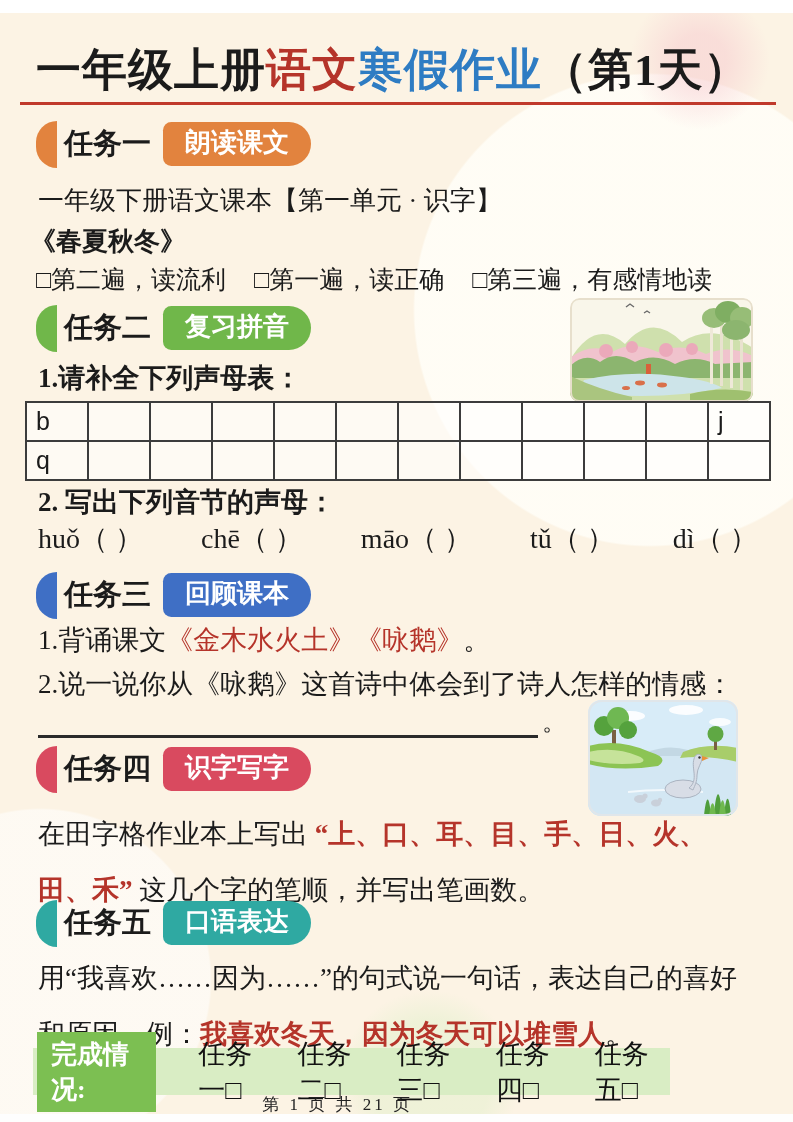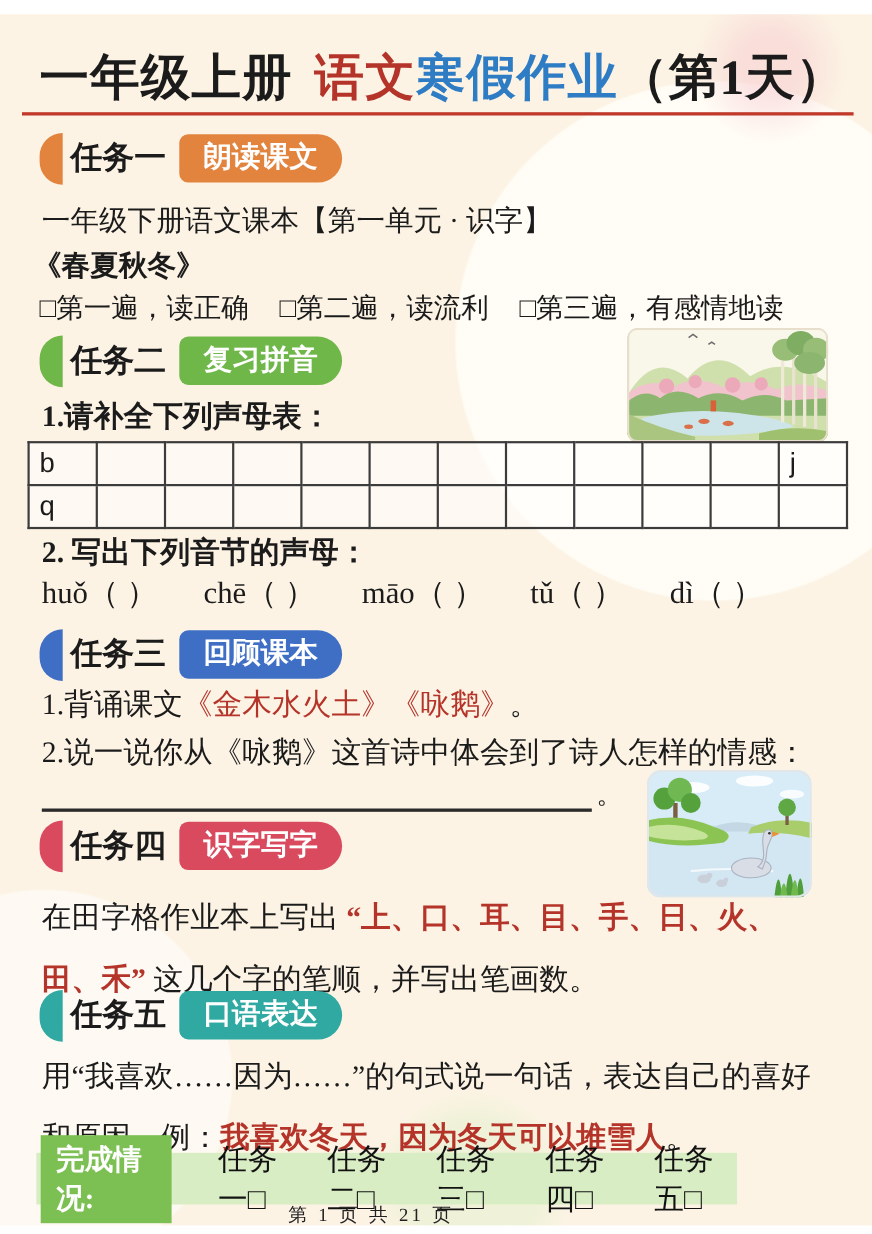--- a/index.html
+++ b/index.html
@@ -11,21 +11,21 @@
       radial-gradient(circle at 650px 310px, rgba(255,253,246,0.95) 0 235px, rgba(255,253,246,0) 237px),
       radial-gradient(circle at 40px 980px, rgba(255,255,255,0.55) 0 170px, rgba(255,255,255,0) 172px),
       radial-gradient(circle at 430px 1080px, rgba(226,240,204,0.5) 0 60px, rgba(226,240,204,0) 90px),
       #fcf3e4;
   }
   .edge-top{position:absolute;left:0;top:0;width:793px;height:13px;background:#fff;}
   .edge-bottom{position:absolute;left:0;top:1114px;width:793px;height:8px;background:#fefefe;}
 
   .title{position:absolute;left:36px;top:40px;width:740px;font-size:45px;font-weight:bold;
          letter-spacing:1px;white-space:nowrap;}
-  .title .t-red{color:var(--title-red);margin-left:20px;}
+  .title .t-red{color:var(--title-red);}
   .title .t-blue{color:var(--title-blue);}
   .title-underline{position:absolute;left:20px;top:102px;width:756px;height:3px;background:var(--underline-red);}
 
   .task-row{position:absolute;left:36px;display:flex;align-items:center;height:50px;}
   .crescent{width:21px;height:47px;border-radius:24px 0 0 24px;flex:0 0 auto;}
   .task-label{font-size:29px;font-weight:bold;margin:0 12px 0 7px;}
   .task-badge{padding:5px 22px 8px;border-radius:9px 24px 24px 9px;color:#fff;font-weight:bold;font-size:26px;line-height:1.2;}
   .t1 .crescent,.t1 .task-badge{background:var(--task1);}
   .t2 .crescent,.t2 .task-badge{background:var(--task2);}
   .t3 .crescent,.t3 .task-badge{background:var(--task3);}
@@ -35,21 +35,21 @@
   .line{position:absolute;left:38px;font-size:26px;white-space:nowrap;}
   .bold{font-weight:bold;}
   .red{color:var(--accent-red);}
 
   .checks{position:absolute;left:36px;display:flex;gap:28px;font-size:25px;white-space:nowrap;}
 
   .pinyin-table{position:absolute;left:25px;top:401px;width:746px;border-collapse:collapse;table-layout:fixed;}
   .pinyin-table td{border:2px solid #3c3c3c;height:37px;font-family:"Liberation Sans","DejaVu Sans",sans-serif;
                    font-size:25px;padding:0 0 0 9px;vertical-align:middle;background:rgba(255,255,255,0.55);}
 
-  .syllables{position:absolute;left:38px;top:520px;display:flex;gap:42px;font-size:28px;white-space:nowrap;}
+  .syllables{position:absolute;left:38px;top:520px;display:flex;gap:58px;font-size:28px;white-space:nowrap;}
 
   .para{position:absolute;left:38px;width:722px;font-size:27px;line-height:56px;}
   .underline-red{border-bottom:3px solid #7c5a4a;padding-bottom:2px;}
 
   .blankline{position:absolute;left:38px;top:706px;display:flex;align-items:flex-end;}
   .blank-rule{width:500px;height:24px;border-bottom:3px solid #2a2a2a;}
   .blank-period{font-size:24px;margin-left:4px;}
 
   .illus{position:absolute;border-radius:10px;overflow:hidden;}
   .illus svg{display:block;}
@@ -77,22 +77,22 @@
   <div class="title-underline"></div>
 
   <div class="task-row t1" style="top:119px;">
     <div class="crescent"></div>
     <div class="task-label">任务一</div>
     <div class="task-badge">朗读课文</div>
   </div>
   <div class="line" style="top:183px;">一年级下册语文课本【第一单元 · 识字】</div>
   <div class="line bold" style="top:224px;left:30px;">《春夏秋冬》</div>
   <div class="checks" style="top:263px;">
+    <span>□第二遍，读流利</span>
     <span>□第一遍，读正确</span>
-    <span>□第二遍，读流利</span>
     <span>□第三遍，有感情地读</span>
   </div>
 
   <div class="task-row t2" style="top:303px;">
     <div class="crescent"></div>
     <div class="task-label">任务二</div>
     <div class="task-badge">复习拼音</div>
   </div>
 
   <div class="illus illus-landscape">

